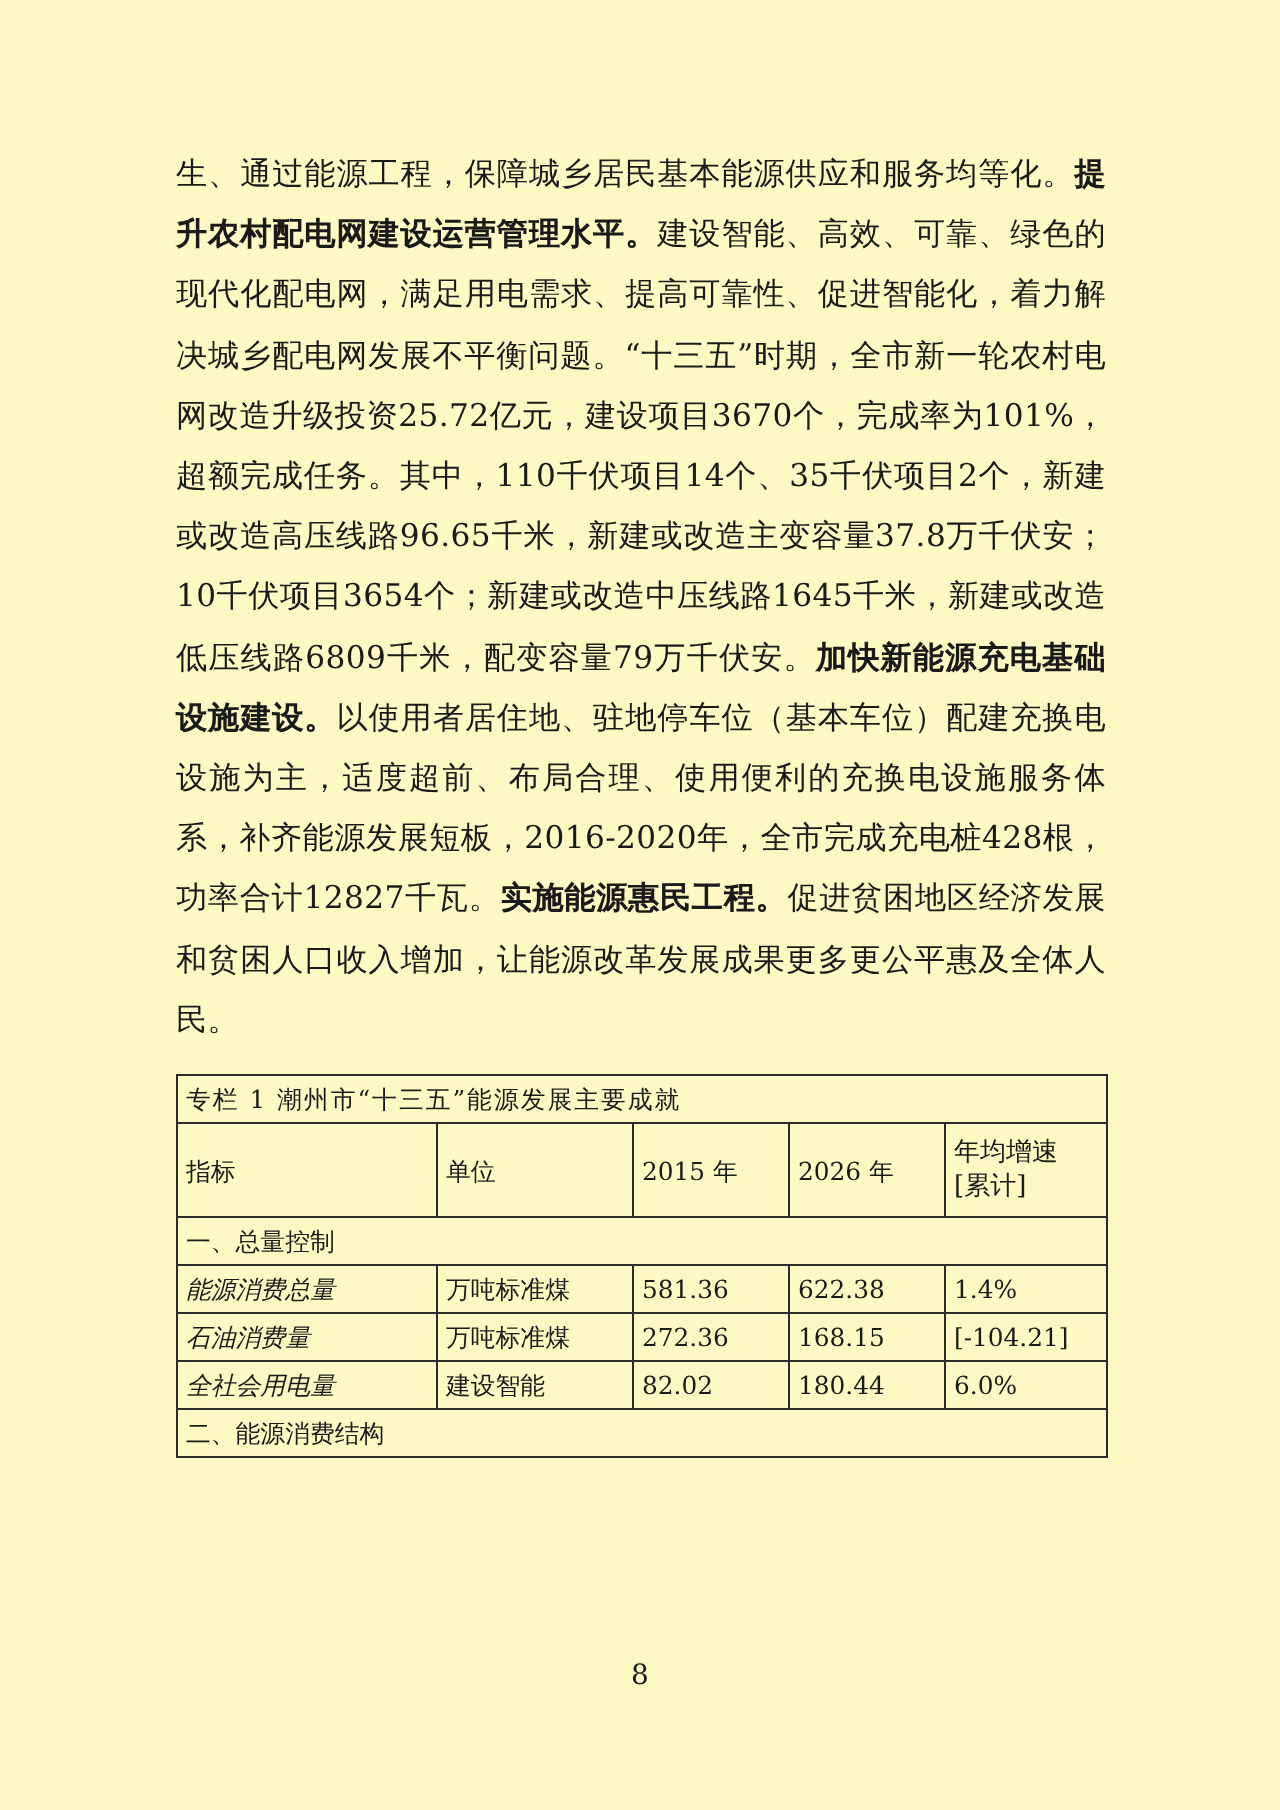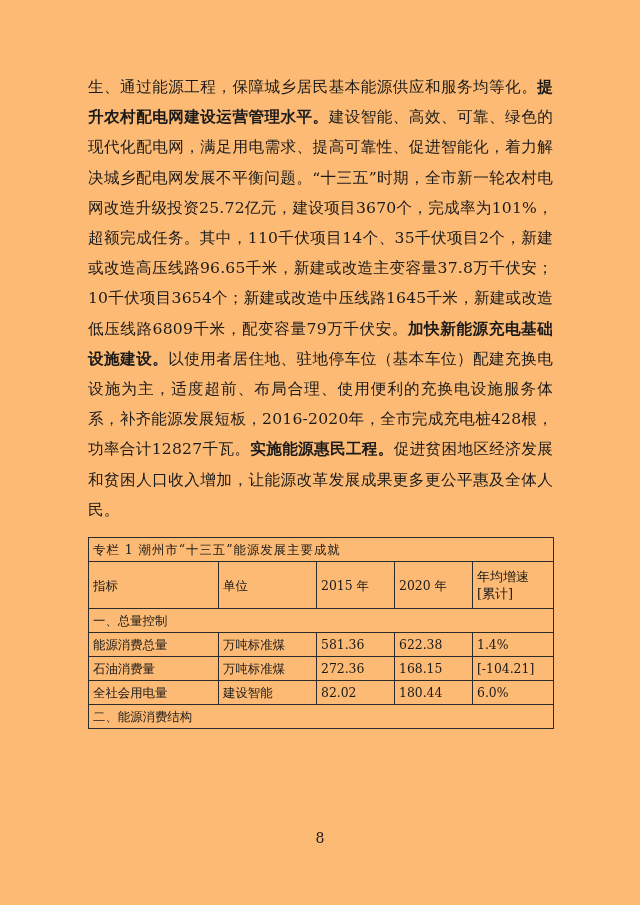--- a/index.html
+++ b/index.html
@@ -7,21 +7,21 @@
     padding: 0;
     background: #d9d9d9;
   }
   body {
     font-family: "DejaVu Serif", "Liberation Serif", serif;
   }
   .page {
     position: relative;
     width: 640px;
     height: 905px;
-    background: #fdba74;
+    background: #fef9c3;
     margin: 0 auto;
     overflow: hidden;
     box-sizing: border-box;
   }
   .content {
     position: absolute;
     left: 88px;
     top: 72px;
     width: 465px;
   }
@@ -68,20 +68,21 @@
   }
   td.section {
     text-align: left;
     font-weight: bold;
     font-size: 12.6px;
     padding-left: 7px;
   }
   td.name {
     text-align: left;
     padding-left: 7px;
+    font-style: italic;
   }
   td.val {
     text-align: center;
   }
   td.rate {
     text-align: left;
     padding-left: 9px;
   }
   .hdr-sub {
     display: block;
@@ -118,21 +119,21 @@
           <col style="width:81px">
         </colgroup>
         <tbody>
           <tr>
             <td class="title-cell" colspan="5">专栏 1  潮州市“十三五”能源发展主要成就</td>
           </tr>
           <tr>
             <th class="hdr">指标</th>
             <th class="hdr">单位</th>
             <th class="hdr">2015 年</th>
-            <th class="hdr">2020 年</th>
+            <th class="hdr">2026 年</th>
             <th class="hdr">
               <span class="hdr-sub">年均增速</span>
               <span class="hdr-sub">[累计]</span>
             </th>
           </tr>
 
           <tr>
             <td class="section" colspan="5">一、总量控制</td>
           </tr>
 

